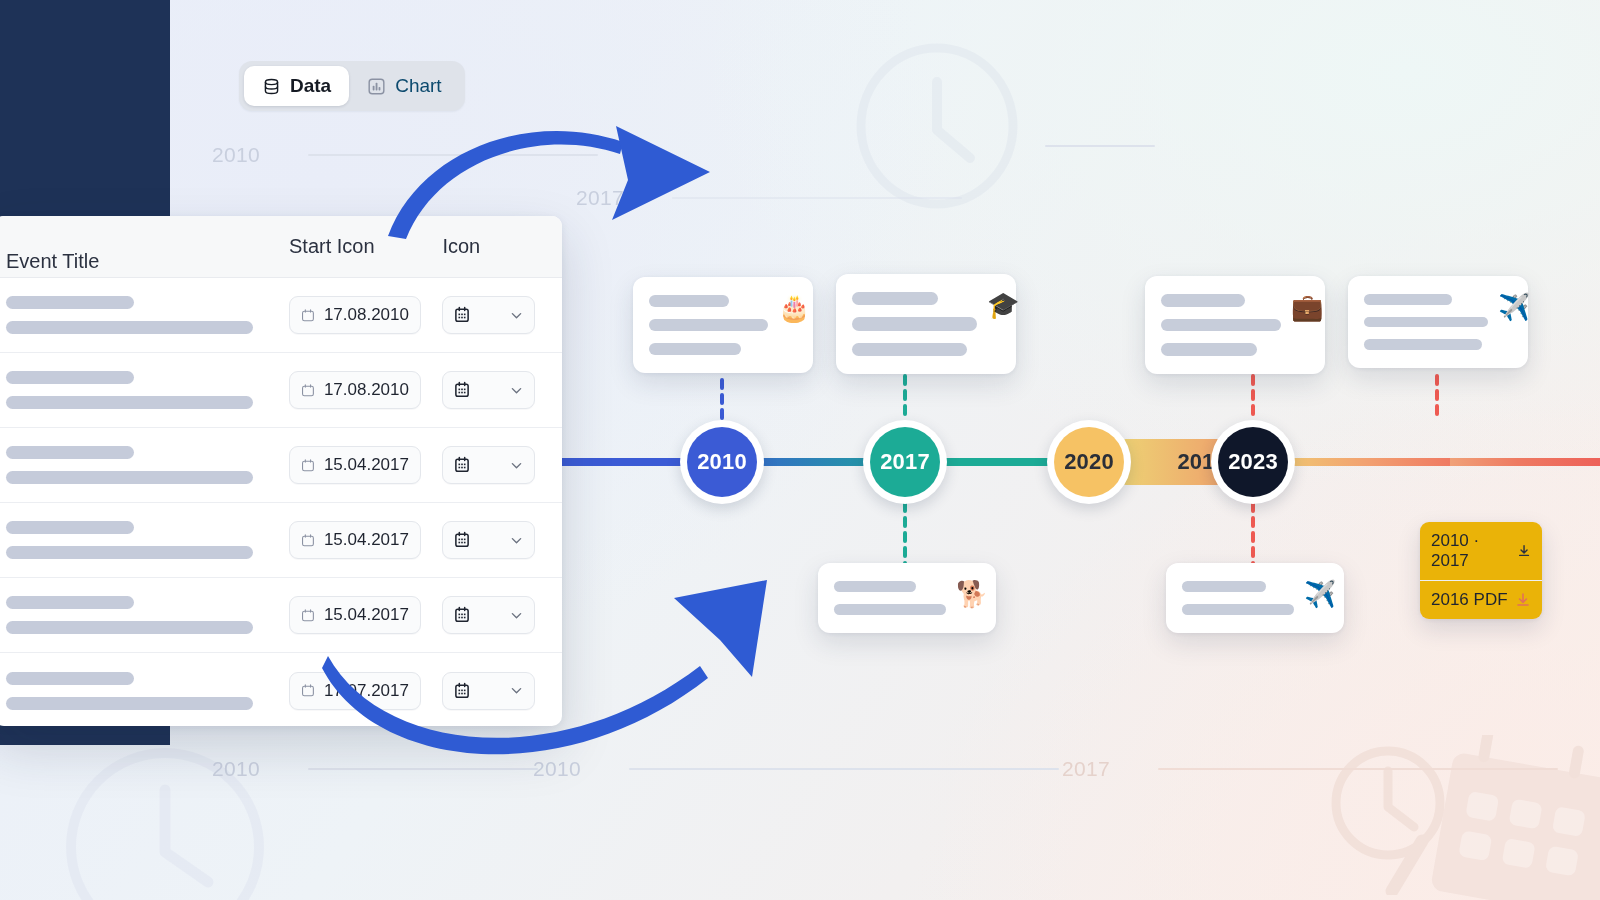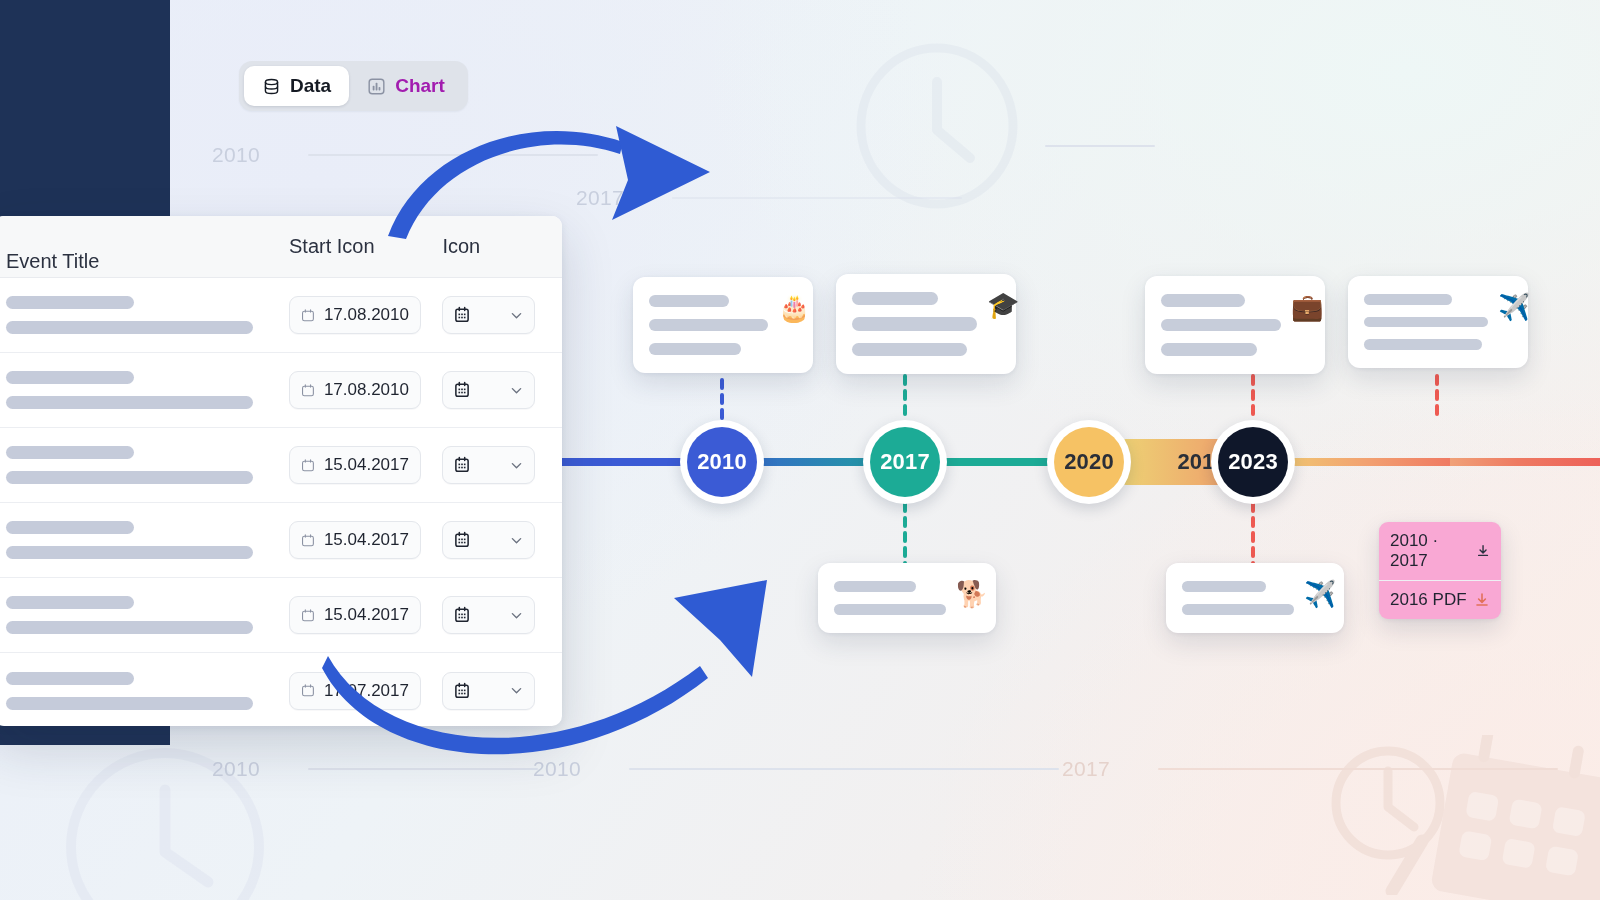--- a/index.html
+++ b/index.html
@@ -46,21 +46,21 @@
   .seg{
     position:absolute; left:211px; top:61px;
     display:flex; align-items:center; gap:0;
     background:#dfe3ea; border-radius:13px; padding:5px;
     box-shadow:0 1px 2px rgba(25,35,60,.05);
     margin-left:28px;
   }
   .seg-btn{
     display:flex; align-items:center; gap:9px;
     padding:9px 18px; border-radius:10px;
-    font-size:19px; color:#a21caf; font-weight:700;
+    font-size:19px; color:#0c4a6e; font-weight:400;
     cursor:pointer; user-select:none;
   }
   .seg-btn.active{
     background:#fff; color:#151a23; font-weight:600;
     box-shadow:0 1px 3px rgba(25,35,60,.14);
   }
   .seg-btn svg{ display:block; }
 
   
   .panel{
@@ -129,22 +129,22 @@
     position:absolute; background:#fff; border-radius:12px;
     box-shadow:0 10px 26px rgba(30,45,80,.13), 0 1px 4px rgba(30,45,80,.07);
     padding:18px 16px; display:flex; gap:10px;
   }
   .card .lines{ display:flex; flex-direction:column; gap:12px; flex:1; }
   .card .ln{ height:14px; border-radius:7px; background:#c7cdda; }
   .card .emo{ font-size:26px; line-height:1; }
 
   
   .export{
-    position:absolute; left:1379px; top:522px; width:122px;
-    background:#f9a8d4; border-radius:9px;
+    position:absolute; left:1420px; top:522px; width:122px;
+    background:#eab308; border-radius:9px;
     box-shadow:0 10px 24px rgba(30,45,80,.14), 0 1px 4px rgba(30,45,80,.07);
     overflow:hidden;
   }
   .export .row{
     display:flex; align-items:center; justify-content:space-between;
     padding:9px 11px; font-size:17px; color:#1f2430; gap:6px;
   }
   .export .row + .row{ border-top:1px solid #eef0f4; }
 
   

